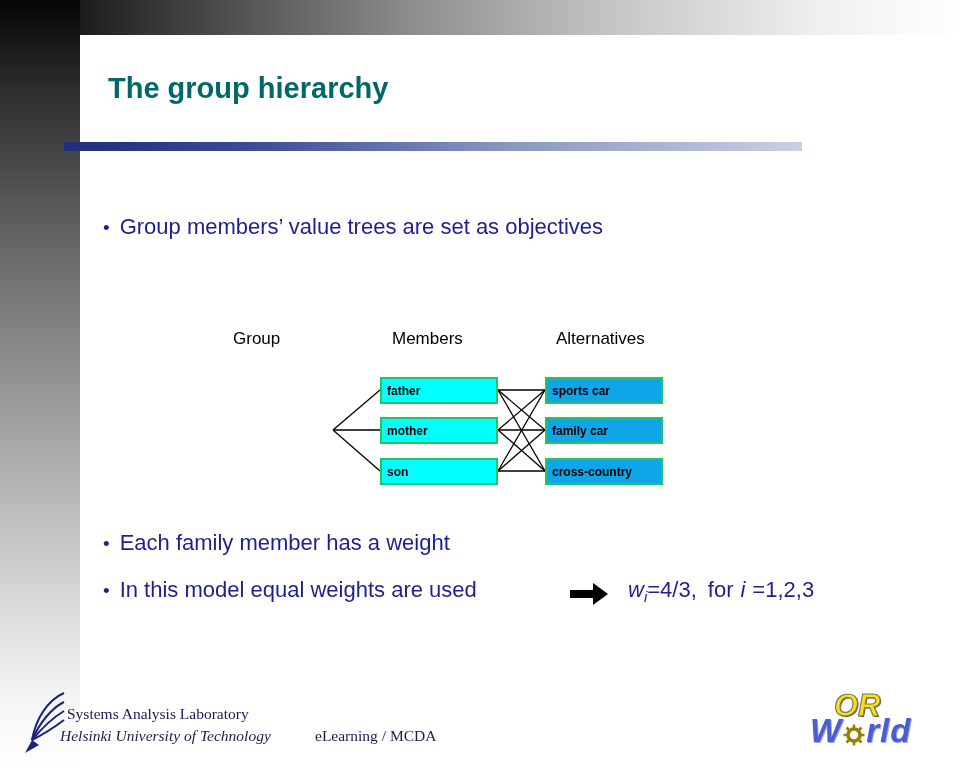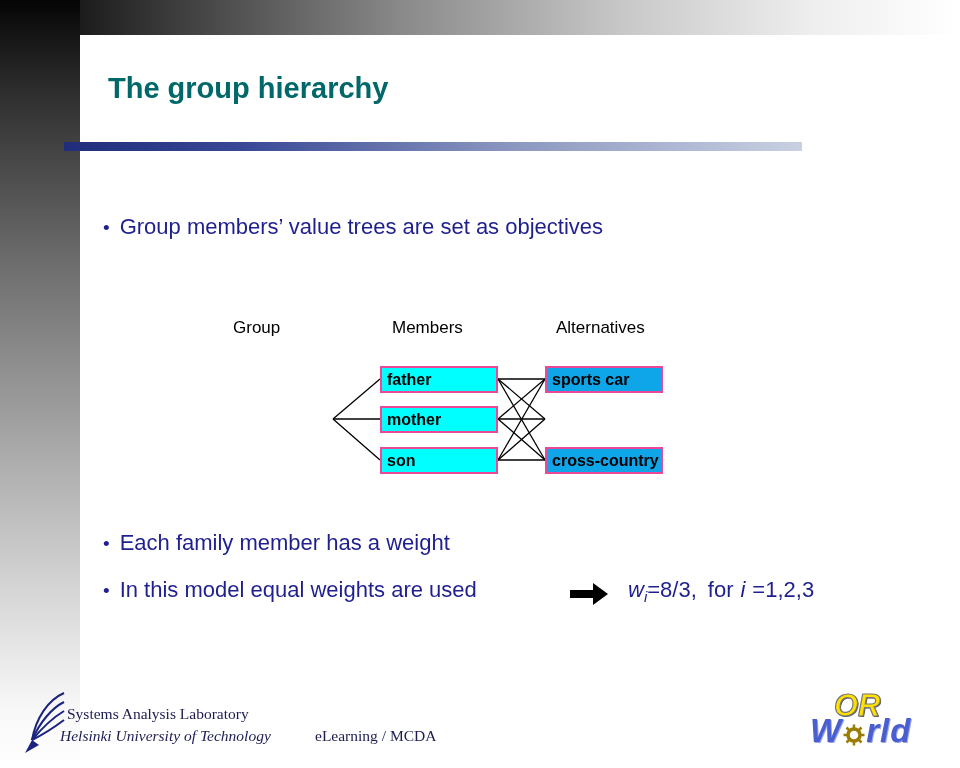--- a/index.html
+++ b/index.html
@@ -30,33 +30,33 @@
   .bullet {
     position:absolute; left:103px;
     display:flex; align-items:baseline; gap:10px;
     color:#1f1f8f; font-size:22px;
   }
   .bullet .dot { font-size:19px; }
   .b1 { top:214px; }
   .b2 { top:530px; }
   .b3 { top:577px; }
 
-  .diagram { position:absolute; left:0; top:4px; width:960px; height:748px; }
+  .diagram { position:absolute; left:0; top:15px; width:960px; height:748px; }
   .connectors { position:absolute; left:0; top:0; }
   .hdr {
     position:absolute; top:314px; color:#000000; font-size:17px;
   }
   .hdr-group { left:233px; }
   .hdr-members { left:392px; }
   .hdr-alternatives { left:556px; }
   .node {
     position:absolute; width:118px; height:27px;
-    border:2px solid #ec4899;
+    border:2px solid #22c55e;
     display:flex; align-items:center; padding-left:5px;
-    font-size:16px; font-weight:700; color:#000000;
+    font-size:12px; font-weight:700; color:#000000;
   }
   .cyan { background:#00ffff; }
   .yellow { background:#0ea5e9; }
   .n-ideal { left:215px; top:402px; }
   .n-father { left:380px; top:362px; }
   .n-mother { left:380px; top:402px; }
   .n-son { left:380px; top:443px; }
   .n-sports { left:545px; top:362px; }
   .n-family { left:545px; top:402px; }
   .n-cross { left:545px; top:443px; }
@@ -137,40 +137,41 @@
     </svg>
 
     <span class="hdr hdr-group">Group</span>
     <span class="hdr hdr-members">Members</span>
     <span class="hdr hdr-alternatives">Alternatives</span>
 
     <div class="node cyan n-father">father</div>
     <div class="node cyan n-mother">mother</div>
     <div class="node cyan n-son">son</div>
     <div class="node yellow n-sports">sports car</div>
+    <div class="node yellow n-family">family car</div>
     <div class="node yellow n-cross">cross-country</div>
   </div>
 
   <div class="bullet b2">
     <span class="dot">•</span>
     <span>Each family member has a weight</span>
   </div>
 
   <div class="bullet b3">
     <span class="dot">•</span>
     <span>In this model equal weights are used</span>
   </div>
 
   <span class="arrowwrap">
     <span class="arrow-shaft"></span>
     <span class="arrow-head"></span>
   </span>
 
   <div class="formula">
-    <span class="it">w</span><sub>i</sub><span>=8/3,</span><span class="gap">for</span><span class="it gap-sm">i</span><span class="gap-xs">=1,2,3</span>
+    <span class="it">w</span><sub>i</sub><span>=4/3,</span><span class="gap">for</span><span class="it gap-sm">i</span><span class="gap-xs">=1,2,3</span>
   </div>
 
   <svg class="sal-logo" width="44" height="66" viewBox="0 0 44 66">
     <path d="M10,50 L3,63 L17,55 Z" fill="#1a237e"></path>
     <g fill="none" stroke="#1a237e" stroke-width="2">
       <path d="M10,50 C14,28 26,10 42,3"></path>
       <path d="M10,50 C18,32 30,18 42,12"></path>
       <path d="M10,50 C20,38 32,27 42,21"></path>
       <path d="M10,50 C22,44 34,36 42,30"></path>
     </g>

